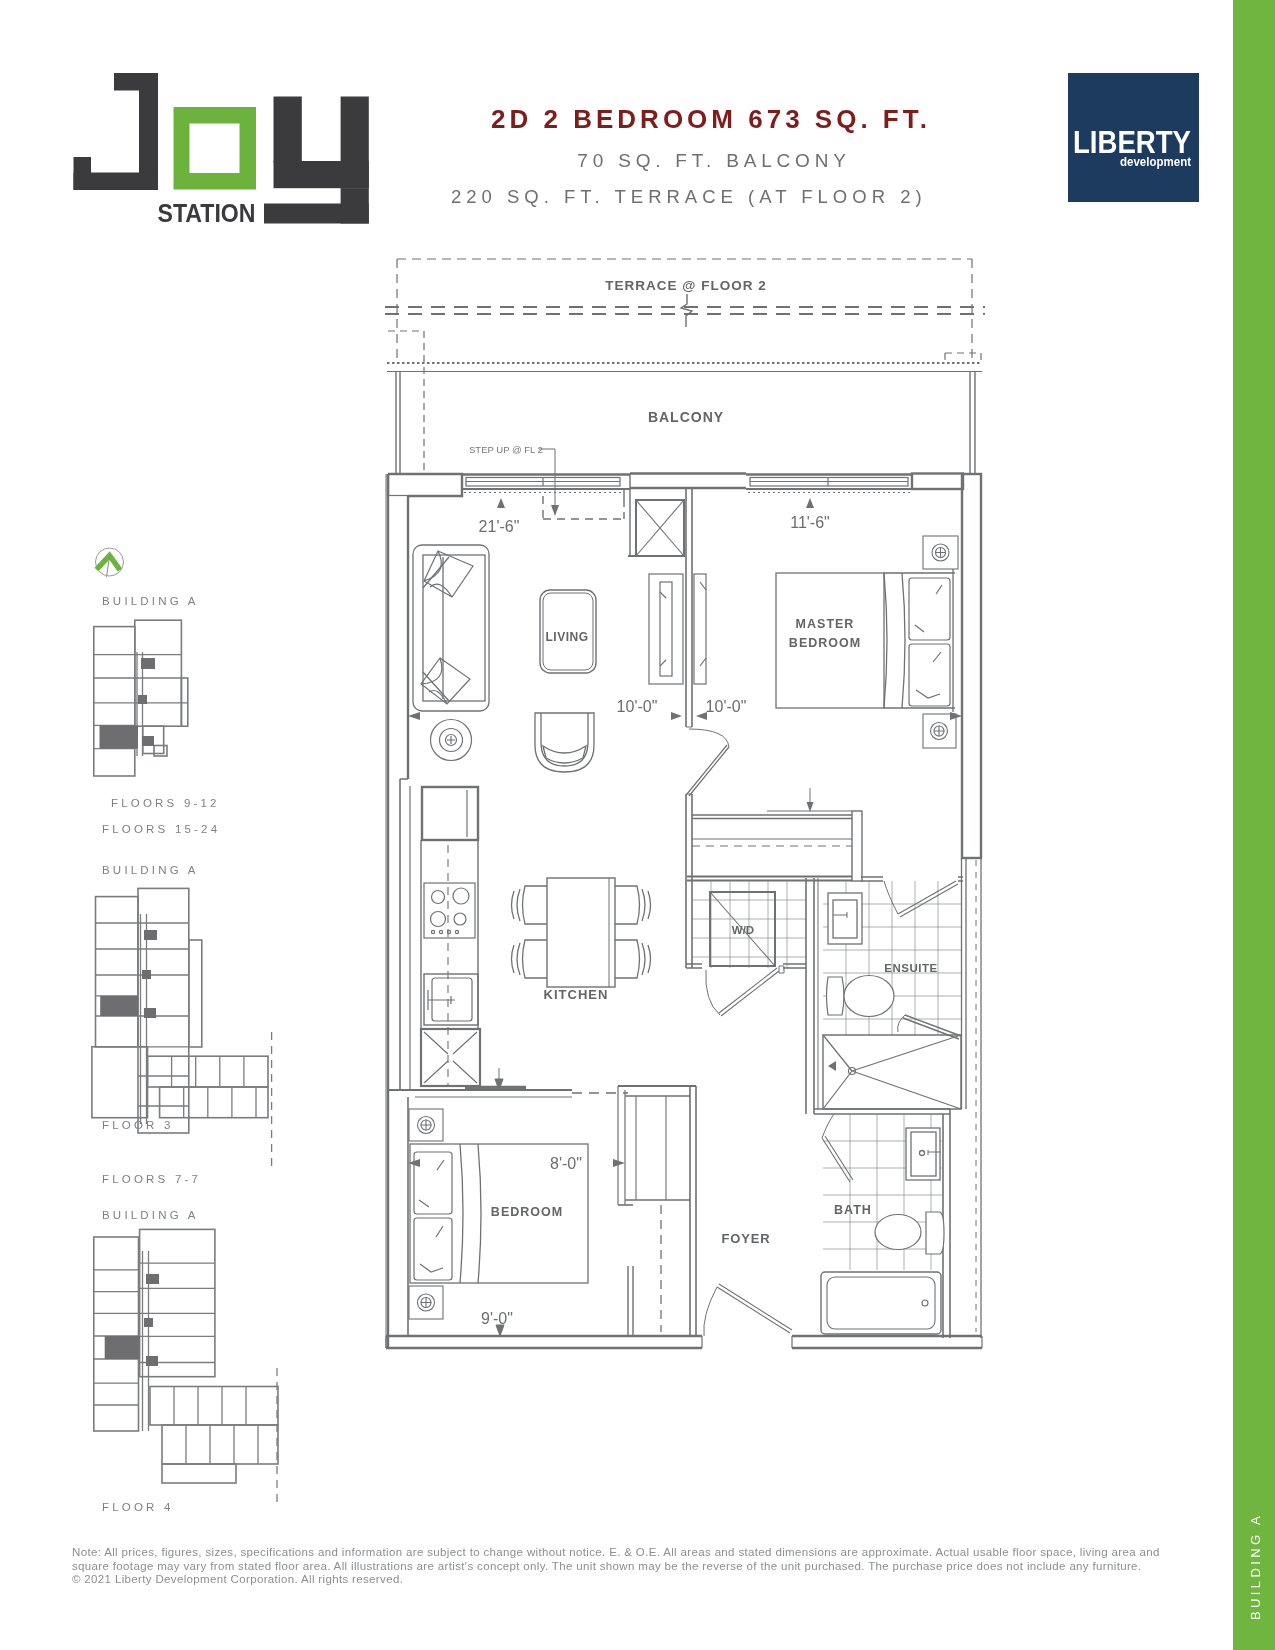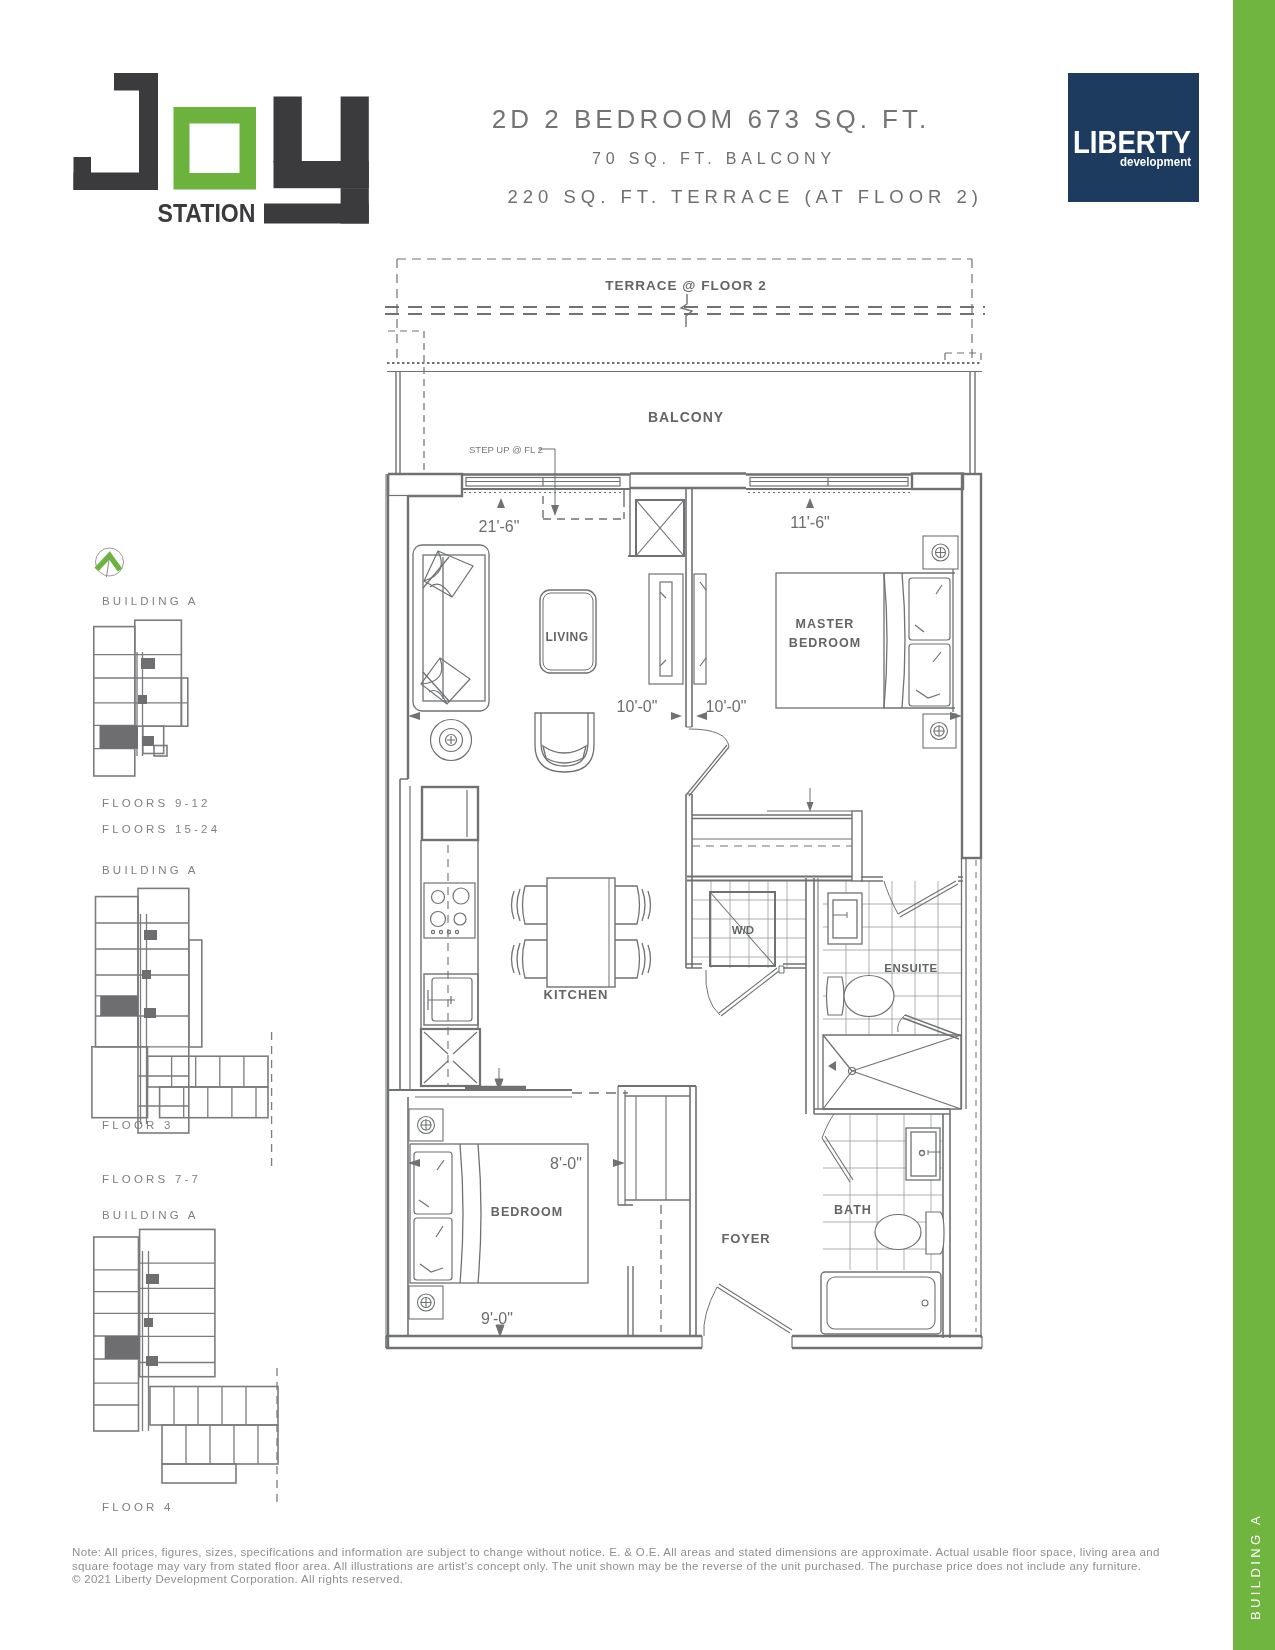--- a/index.html
+++ b/index.html
@@ -28,25 +28,25 @@
     <rect x="273.5" y="96.5" width="28.3" height="66"></rect>
     <rect x="340.6" y="96.5" width="28.2" height="92"></rect>
     <rect x="273.5" y="161" width="95.3" height="27.2"></rect>
     <rect x="340.6" y="188.2" width="28.2" height="35.3"></rect>
     <rect x="264" y="203.5" width="104.8" height="20"></rect>
   </g>
 
   <text x="157.5" y="222" font-size="25" font-weight="900" fill="#3b3b3d" textLength="98" lengthAdjust="spacingAndGlyphs">STATION</text>
 </svg>
 
-<div class="abs" style="left:451px;top:104px;width:520px;text-align:center;color:#737373;font-size:26px;font-weight:normal;letter-spacing:4px;white-space:nowrap">2D 2 BEDROOM 673 SQ. FT.</div>
-
-<div class="abs" style="left:451px;top:150px;width:526px;text-align:center;color:#6d6f71;font-size:16px;letter-spacing:4.8px;white-space:nowrap">70 SQ. FT. BALCONY</div>
-
-<div class="abs" style="left:451px;top:186px;width:532px;text-align:right;color:#6d6f71;font-size:18.5px;letter-spacing:5px;white-space:nowrap">220 SQ. FT. TERRACE (AT FLOOR 2)</div>
+<div class="abs" style="left:451px;top:104px;width:520px;text-align:center;color:#7f1d1d;font-size:26px;font-weight:bold;letter-spacing:4px;white-space:nowrap">2D 2 BEDROOM 673 SQ. FT.</div>
+
+<div class="abs" style="left:451px;top:150px;width:526px;text-align:center;color:#6d6f71;font-size:19px;letter-spacing:4.8px;white-space:nowrap">70 SQ. FT. BALCONY</div>
+
+<div class="abs" style="left:451px;top:186px;width:532px;text-align:left;color:#6d6f71;font-size:18.5px;letter-spacing:5px;white-space:nowrap">220 SQ. FT. TERRACE (AT FLOOR 2)</div>
 
 <svg class="abs" style="left:1068px;top:73px" width="131" height="129" viewBox="0 0 131 129">
   <rect x="0" y="0" width="131" height="129" fill="#1d3b5e"></rect>
   <text x="5" y="79.5" font-size="32" font-weight="bold" fill="#ffffff" textLength="118" lengthAdjust="spacingAndGlyphs">LIBERTY</text>
   <text x="52" y="93" font-size="12.5" font-weight="bold" fill="#ffffff" textLength="71" lengthAdjust="spacingAndGlyphs">development</text>
 </svg>
 
 <svg class="abs" style="left:85px;top:538px" width="60" height="60" viewBox="0 0 60 60">
   <circle cx="24.5" cy="24" r="14" fill="none" stroke="#9a9b9d" stroke-width="1"></circle>
   <path d="M11.5,31.5 L24.5,17.5 L35,32" fill="none" stroke="#6cb33e" stroke-width="5.5"></path>
@@ -67,21 +67,21 @@
     <path d="M51,36 V140 M56.5,36 V140" stroke-width="1.3"></path>
   </g>
   <g fill="#6e6e70" stroke="none">
     <rect x="13.5" y="109.4" width="38.5" height="23.3"></rect>
     <rect x="55" y="42" width="14" height="11"></rect>
     <rect x="52" y="79" width="9" height="9"></rect>
     <rect x="56" y="120" width="12" height="10"></rect>
   </g>
 </svg>
 
-<div class="sidetxt" style="left:102px;top:797px">FLOORS 9-12</div>
+<div class="sidetxt" style="left:111px;top:797px">FLOORS 9-12</div>
 
 <div class="sidetxt" style="left:102px;top:823px">FLOORS 15-24</div>
 
 <div class="sidetxt" style="left:102px;top:864px">BUILDING A</div>
 
 <svg class="abs" style="left:88px;top:884px" width="200" height="290" viewBox="0 0 200 290">
   <g stroke="#7b7c7e" fill="none" stroke-width="1.6">
     <rect x="7.5" y="12.6" width="42.5" height="150.2"></rect>
     <rect x="50" y="4.4" width="50.8" height="244.6"></rect>
     <rect x="100.8" y="56" width="13" height="107"></rect>

